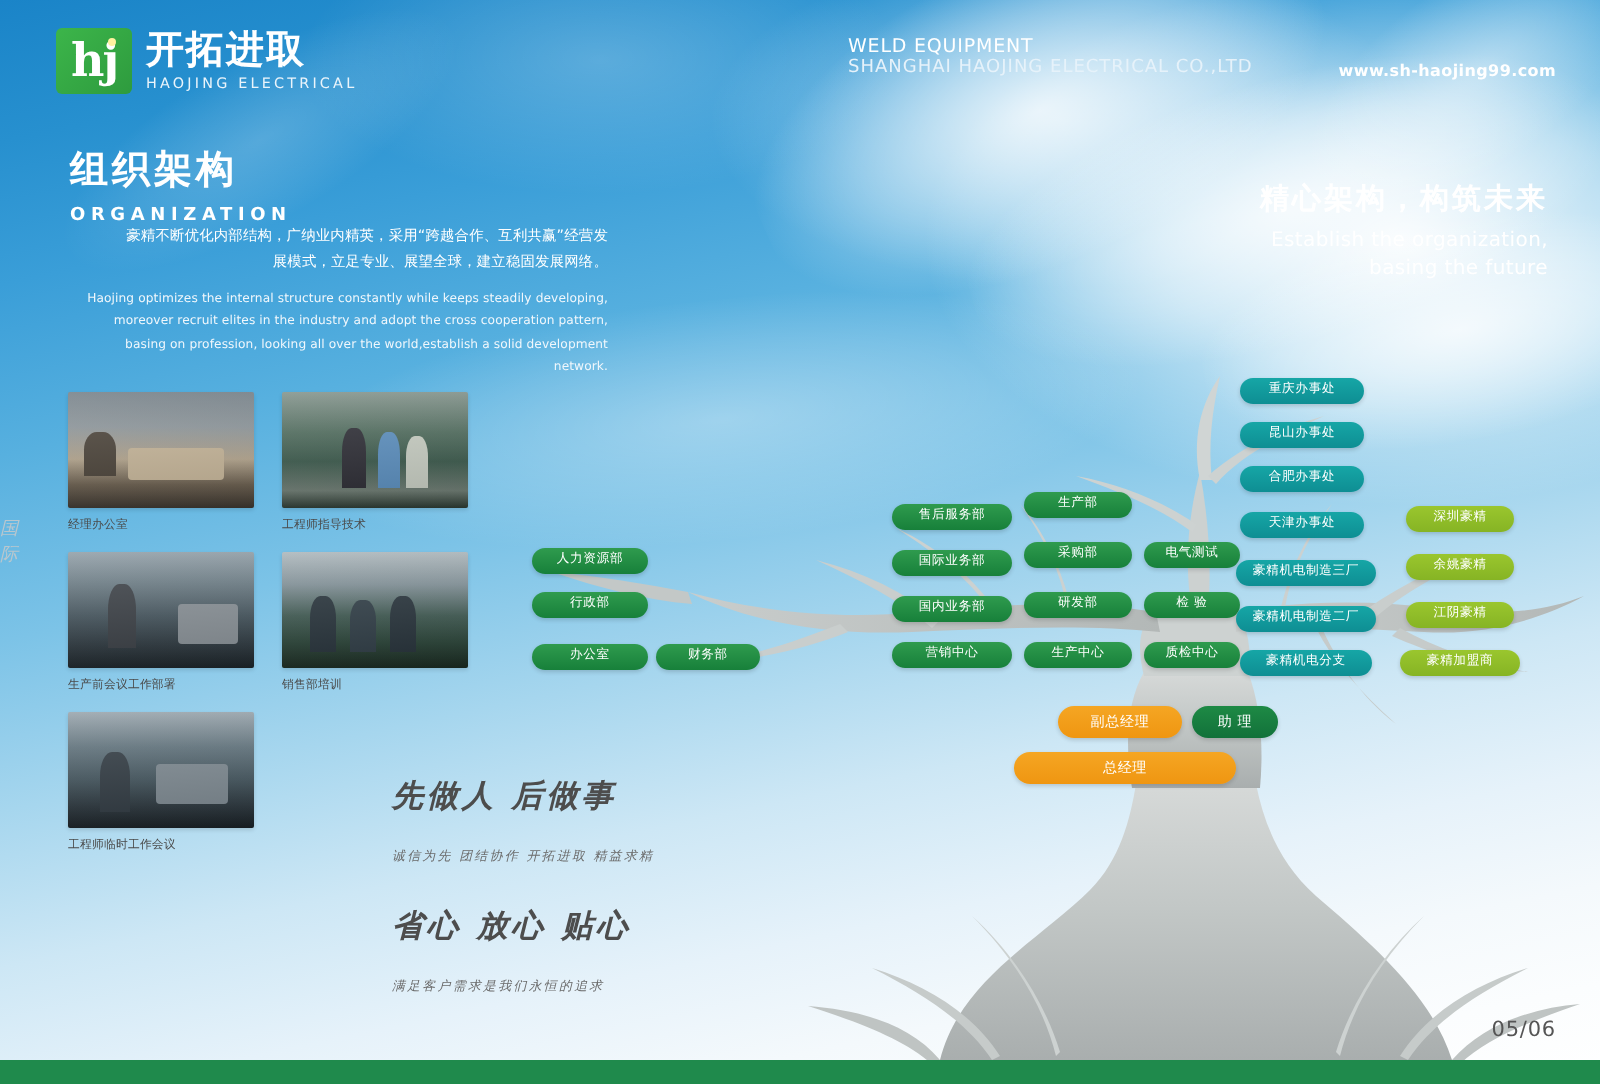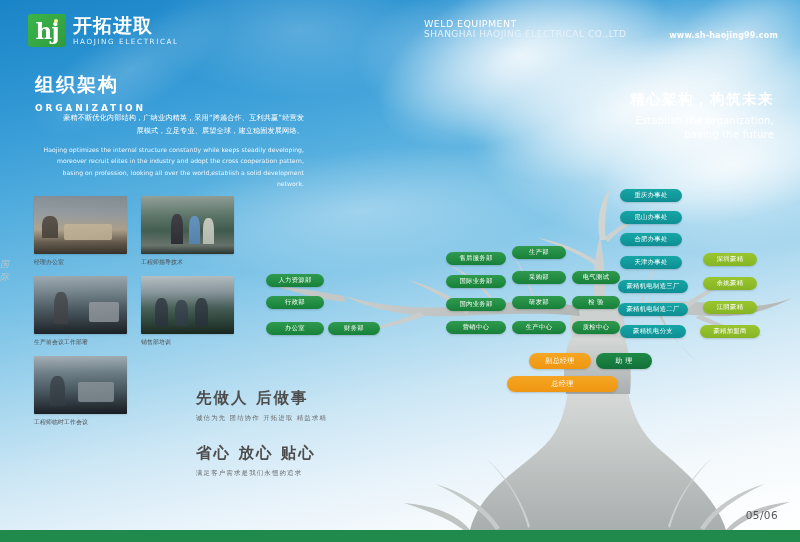--- a/index.html
+++ b/index.html
@@ -86,23 +86,23 @@
   .ph1 { background: linear-gradient(to bottom, #6e7a82 0%, #8d969b 30%, #b7a890 58%, #6b5f4f 80%, #3d3730 100%); }
   .ph2 { background: linear-gradient(to bottom, #7d8e86 0%, #4e6b5c 35%, #39584a 60%, #6f7d74 85%, #2d3b33 100%); }
   .ph3 { background: linear-gradient(to bottom, #8c9aa3 0%, #6c7d86 25%, #46565f 55%, #2f3a41 80%, #1d252a 100%); }
   .ph4 { background: linear-gradient(to bottom, #a8b3b8 0%, #7f8f96 28%, #3f5a52 55%, #2a4438 78%, #1b2b22 100%); }
   .ph5 { background: linear-gradient(to bottom, #93a0a8 0%, #5f727c 30%, #43555e 58%, #2b363d 82%, #1a2126 100%); }
   .photo-figs { position: absolute; inset: 0; }
   .pf { position: absolute; border-radius: 40% 40% 0 0; }
   .cap { font-size: 5.9px; color: #4a4a4a; margin-top: 4px; letter-spacing: .1px; white-space: nowrap; }
 
   
-  .slogans { position: absolute; left: 196px; top: 388px; }
+  .slogans { position: absolute; left: 196px; top: 388px; font-style: italic; }
   .slogan-big { font-size: 15.5px; font-weight: bold; color: #4d4d4d; letter-spacing: 2px; }
-  .slogan-sub { font-size: 6.4px; color: #6b6b6b; margin-top: 5px; letter-spacing: 1.2px; }
+  .slogan-sub { font-size: 6.4px; color: #6b6b6b; margin-top: 15px; letter-spacing: 1.2px; }
   .slogan-gap { height: 20px; }
 
   
   .tree-layer { position: absolute; left: 0; top: 0; width: 800px; height: 542px; pointer-events: none; }
 
   
   .node {
     position: absolute; border-radius: 9px;
     display: flex; align-items: center; justify-content: center;
     color: #ffffff; font-size: 6.3px; letter-spacing: .35px;
@@ -304,20 +304,20 @@
   <div class="node n-teal" style="left:618px; top:280px; width:70px; height:13px;">豪精机电制造三厂</div>
   <div class="node n-teal" style="left:618px; top:303px; width:70px; height:13px;">豪精机电制造二厂</div>
   <div class="node n-teal" style="left:620px; top:325px; width:66px; height:13px;">豪精机电分支</div>
 
   <div class="node n-lime" style="left:703px; top:253px; width:54px; height:13px;">深圳豪精</div>
   <div class="node n-lime" style="left:703px; top:277px; width:54px; height:13px;">余姚豪精</div>
   <div class="node n-lime" style="left:703px; top:301px; width:54px; height:13px;">江阴豪精</div>
   <div class="node n-lime" style="left:700px; top:325px; width:60px; height:13px;">豪精加盟商</div>
 
   <div class="node n-orange" style="left:529px; top:353px; width:62px; height:16px; font-size:7px;">副总经理</div>
-  <div class="node n-dgreen" style="left:596px; top:353px; width:56px; height:16px; font-size:7px;text-align:right;">助 理</div>
+  <div class="node n-dgreen" style="left:596px; top:353px; width:43px; height:16px; font-size:7px;text-align:right;">助 理</div>
   <div class="node n-orange" style="left:507px; top:376px; width:111px; height:16px; font-size:7px;">总经理</div>
 
   <div class="pagenum">05/06</div>
   <div class="footer-bar"></div>
   <div class="left-edge">国际</div>
 
 </div>
 
 </body></html>

